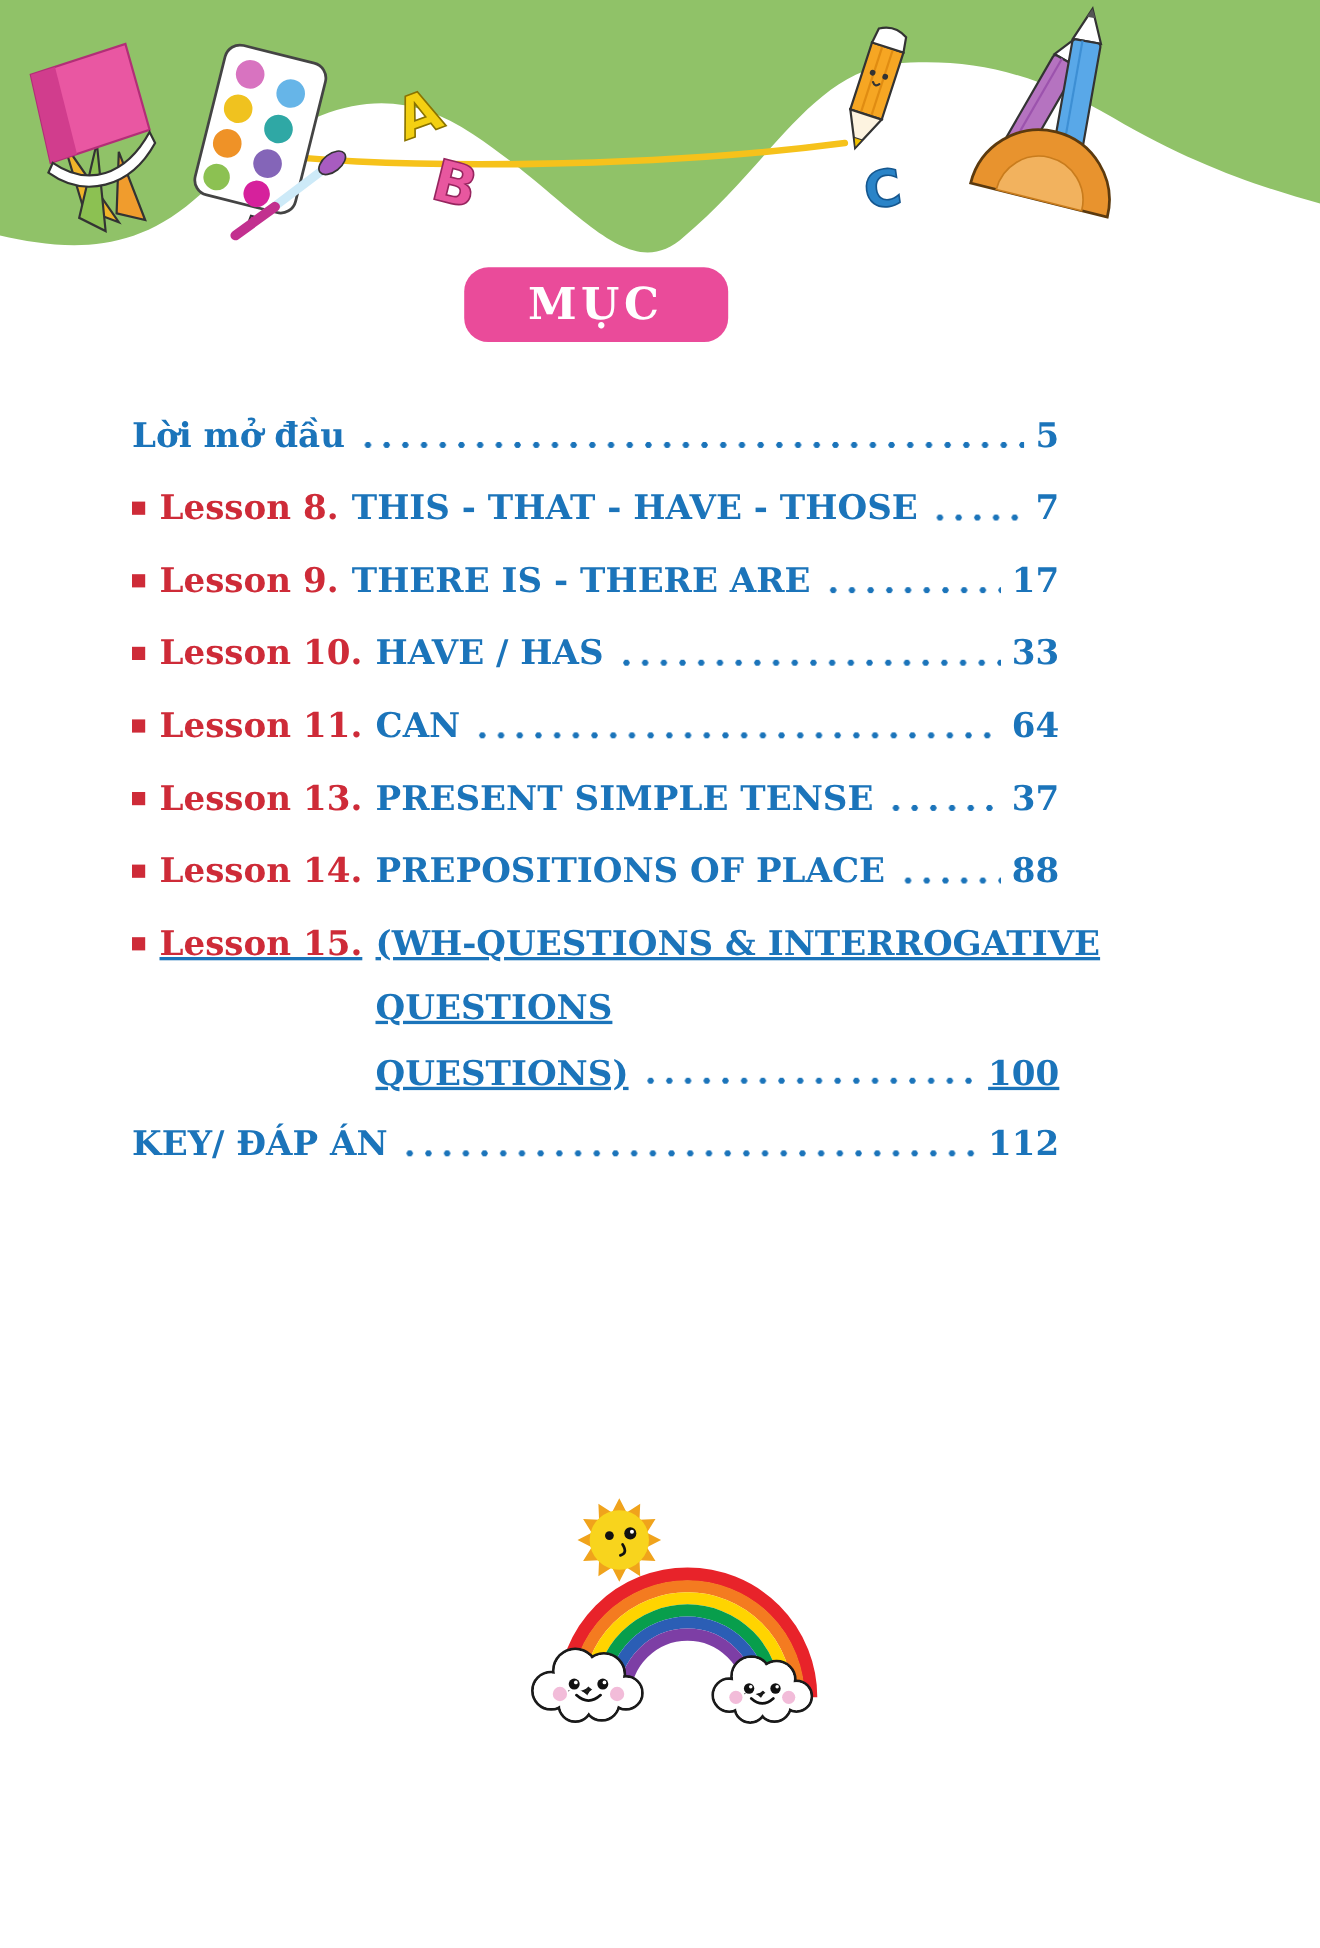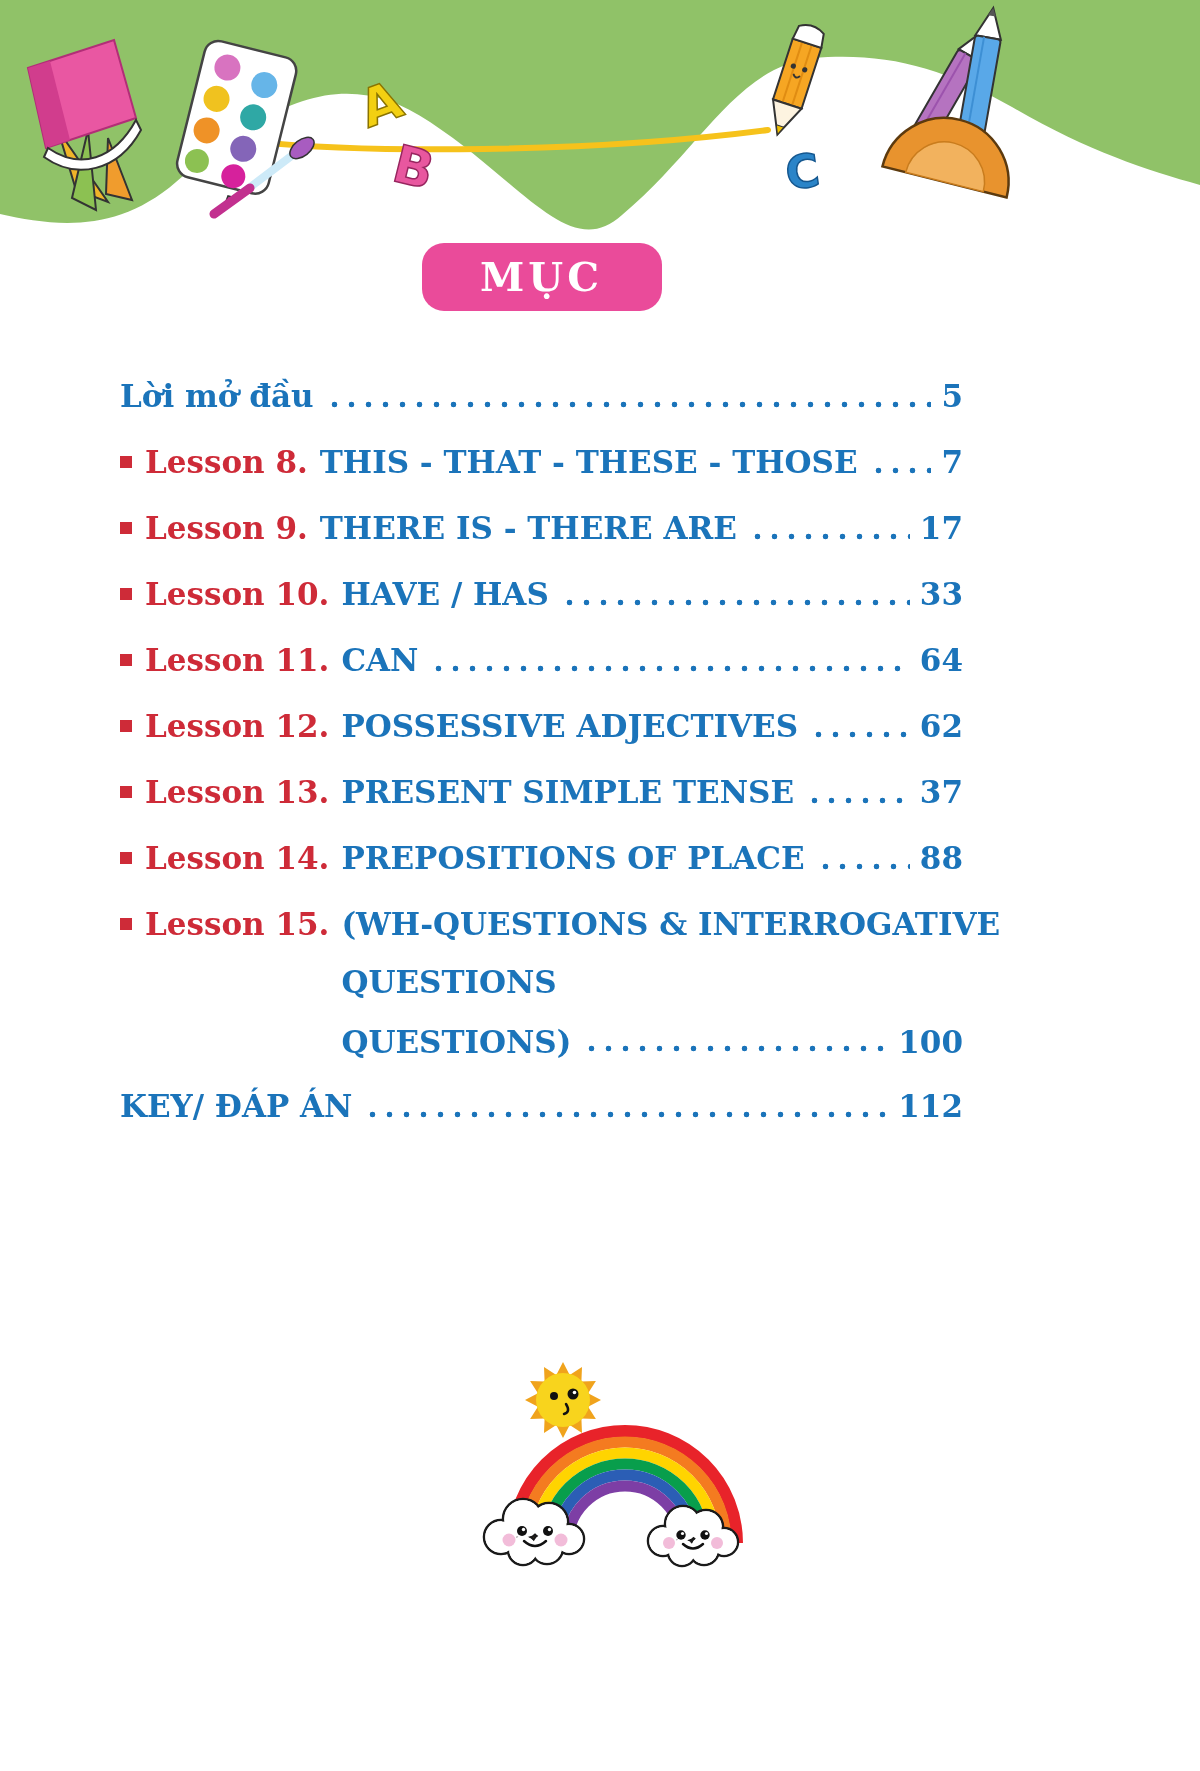--- a/index.html
+++ b/index.html
@@ -15,21 +15,21 @@
   .badge{
     width:240px;height:68px;margin:0 auto;background:var(--pink);
     border-radius:22px;color:#fff;font-weight:bold;font-size:40px;
     letter-spacing:4px;text-align:center;line-height:67px;
   }
   .toc{margin-top:67px;}
   .toc-row{
     display:flex;align-items:flex-start;height:38px;margin-bottom:28px;
     font-size:31px;font-weight:bold;color:var(--blue);white-space:nowrap;
   }
-  .toc-row.multi{height:auto;}
+  .toc-row.multi{height:auto;text-decoration:underline;}
   .bullet{
     flex:0 0 auto;width:12px;height:12px;background:var(--red);
     margin:12px 13px 0 0;
   }
   .lesson{color:var(--red);margin-right:12px;flex:0 0 auto;}
   .topic{flex:0 0 auto;}
   .dots{
     flex:1 1 auto;height:9px;align-self:flex-end;margin:0 6px 7px 12px;
     background-image:radial-gradient(circle, var(--blue) 2.6px, transparent 3.1px);
     background-size:17px 9px;background-repeat:repeat-x;background-position:left center;
@@ -117,21 +117,21 @@
 
     <div class="toc-row">
       <span class="topic">Lời mở đầu</span>
       <span class="dots"></span>
       <span class="page">5</span>
     </div>
 
     <div class="toc-row">
       <span class="bullet"></span>
       <span class="lesson">Lesson 8.</span>
-      <span class="topic">THIS - THAT - THESE - THOSE</span>
+      <span class="topic">THIS - THAT - HAVE - THOSE</span>
       <span class="dots"></span>
       <span class="page">7</span>
     </div>
 
     <div class="toc-row">
       <span class="bullet"></span>
       <span class="lesson">Lesson 9.</span>
       <span class="topic">THERE IS - THERE ARE</span>
       <span class="dots"></span>
       <span class="page">17</span>
@@ -146,27 +146,20 @@
     </div>
 
     <div class="toc-row">
       <span class="bullet"></span>
       <span class="lesson">Lesson 11.</span>
       <span class="topic">CAN</span>
       <span class="dots"></span>
       <span class="page">64</span>
     </div>
 
-    <div class="toc-row">
-      <span class="bullet"></span>
-      <span class="lesson">Lesson 12.</span>
-      <span class="topic">POSSESSIVE ADJECTIVES</span>
-      <span class="dots"></span>
-      <span class="page">62</span>
-    </div>
 
     <div class="toc-row">
       <span class="bullet"></span>
       <span class="lesson">Lesson 13.</span>
       <span class="topic">PRESENT SIMPLE TENSE</span>
       <span class="dots"></span>
       <span class="page">37</span>
     </div>
 
     <div class="toc-row">

